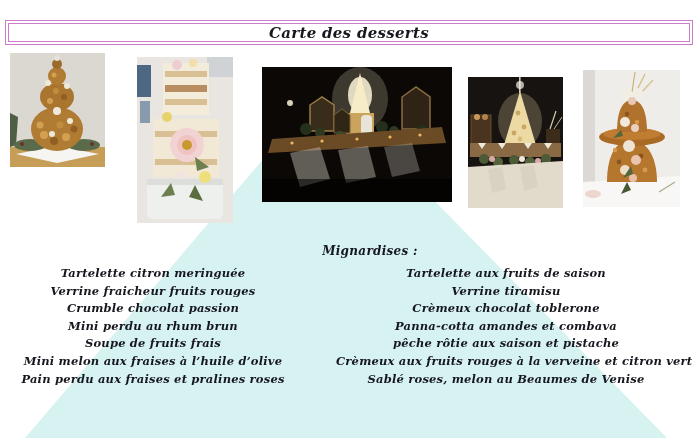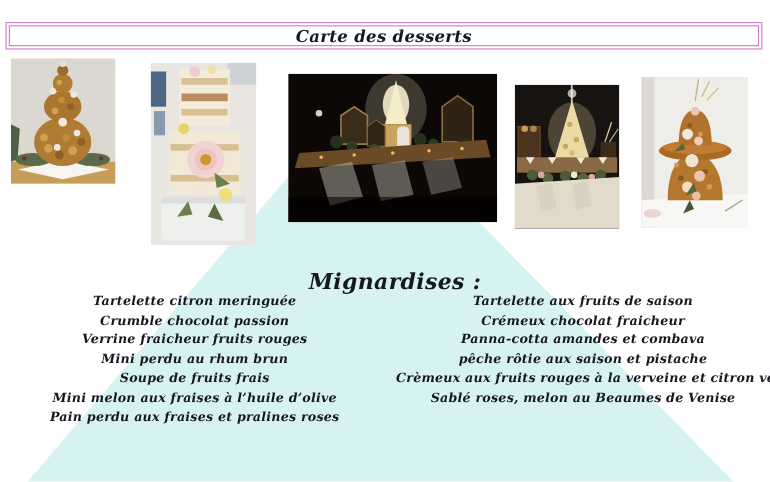--- a/index.html
+++ b/index.html
@@ -18,24 +18,24 @@
     position:absolute;left:2px;top:2px;right:2px;bottom:2px;
     border:1px solid #cf7bcb;display:flex;align-items:center;justify-content:center;
   }
   .script{font-style:italic;font-weight:bold;color:#17171f;}
   .title-text{font-size:15px;letter-spacing:0.3px;}
   
   .photo{position:absolute;z-index:2;}
   .photo svg{display:block;width:100%;height:100%;}
   
   .menu-heading{
-    position:absolute;left:259px;top:244px;width:200px;text-align:center;
-    font-size:20px;z-index:3;letter-spacing:0.3px;
-  }
-  .menu-col{position:absolute;top:265px;z-index:3;padding-left:24px;}
+    position:absolute;left:270px;top:244px;width:200px;text-align:center;
+    font-size:12px;z-index:3;letter-spacing:0.3px;
+  }
+  .menu-col{position:absolute;top:265px;z-index:3;}
   .menu-col .item{
     font-size:11.5px;line-height:17.6px;text-align:center;white-space:nowrap;
     font-style:italic;font-weight:bold;color:#17171f;letter-spacing:0.2px;
   }
   .col-left{left:0px;width:306px;}
   .col-right{left:336px;width:340px;}
 </style>
 </head>
 <body>
 
@@ -213,30 +213,31 @@
       <polygon points="44,112 38,124 48,120" fill="#475832"></polygon>
       <line x1="76" y1="122" x2="92" y2="112" stroke="#a8b090" stroke-width="1.4"></line>
       <ellipse cx="10" cy="124" rx="8" ry="4" fill="#e8c8c0" opacity="0.7"></ellipse>
     </svg>
   </div>
 
   <div class="menu-heading script">Mignardises :</div>
 
   <div class="menu-col col-left">
     <div class="item">Tartelette citron meringuée</div>
+    <div class="item">Verrine fraicheur fruits rouges</div>
     <div class="item">Crumble chocolat passion</div>
-    <div class="item">Verrine fraicheur fruits rouges</div>
     <div class="item">Mini perdu au rhum brun</div>
     <div class="item">Soupe de fruits frais</div>
     <div class="item">Mini melon aux fraises à l’huile d’olive</div>
     <div class="item">Pain perdu aux fraises et pralines roses</div>
   </div>
 
   <div class="menu-col col-right">
     <div class="item">Tartelette aux fruits de saison</div>
-    <div class="item">Crémeux chocolat fraicheur</div>
+    <div class="item">Verrine tiramisu</div>
+    <div class="item">Crèmeux chocolat toblerone</div>
     <div class="item">Panna-cotta amandes et combava</div>
     <div class="item">pêche rôtie aux saison et pistache</div>
     <div class="item">Crèmeux aux fruits rouges à la verveine et citron vert</div>
     <div class="item">Sablé roses, melon au Beaumes de Venise</div>
   </div>
 
 </div>
 
 </body></html>

